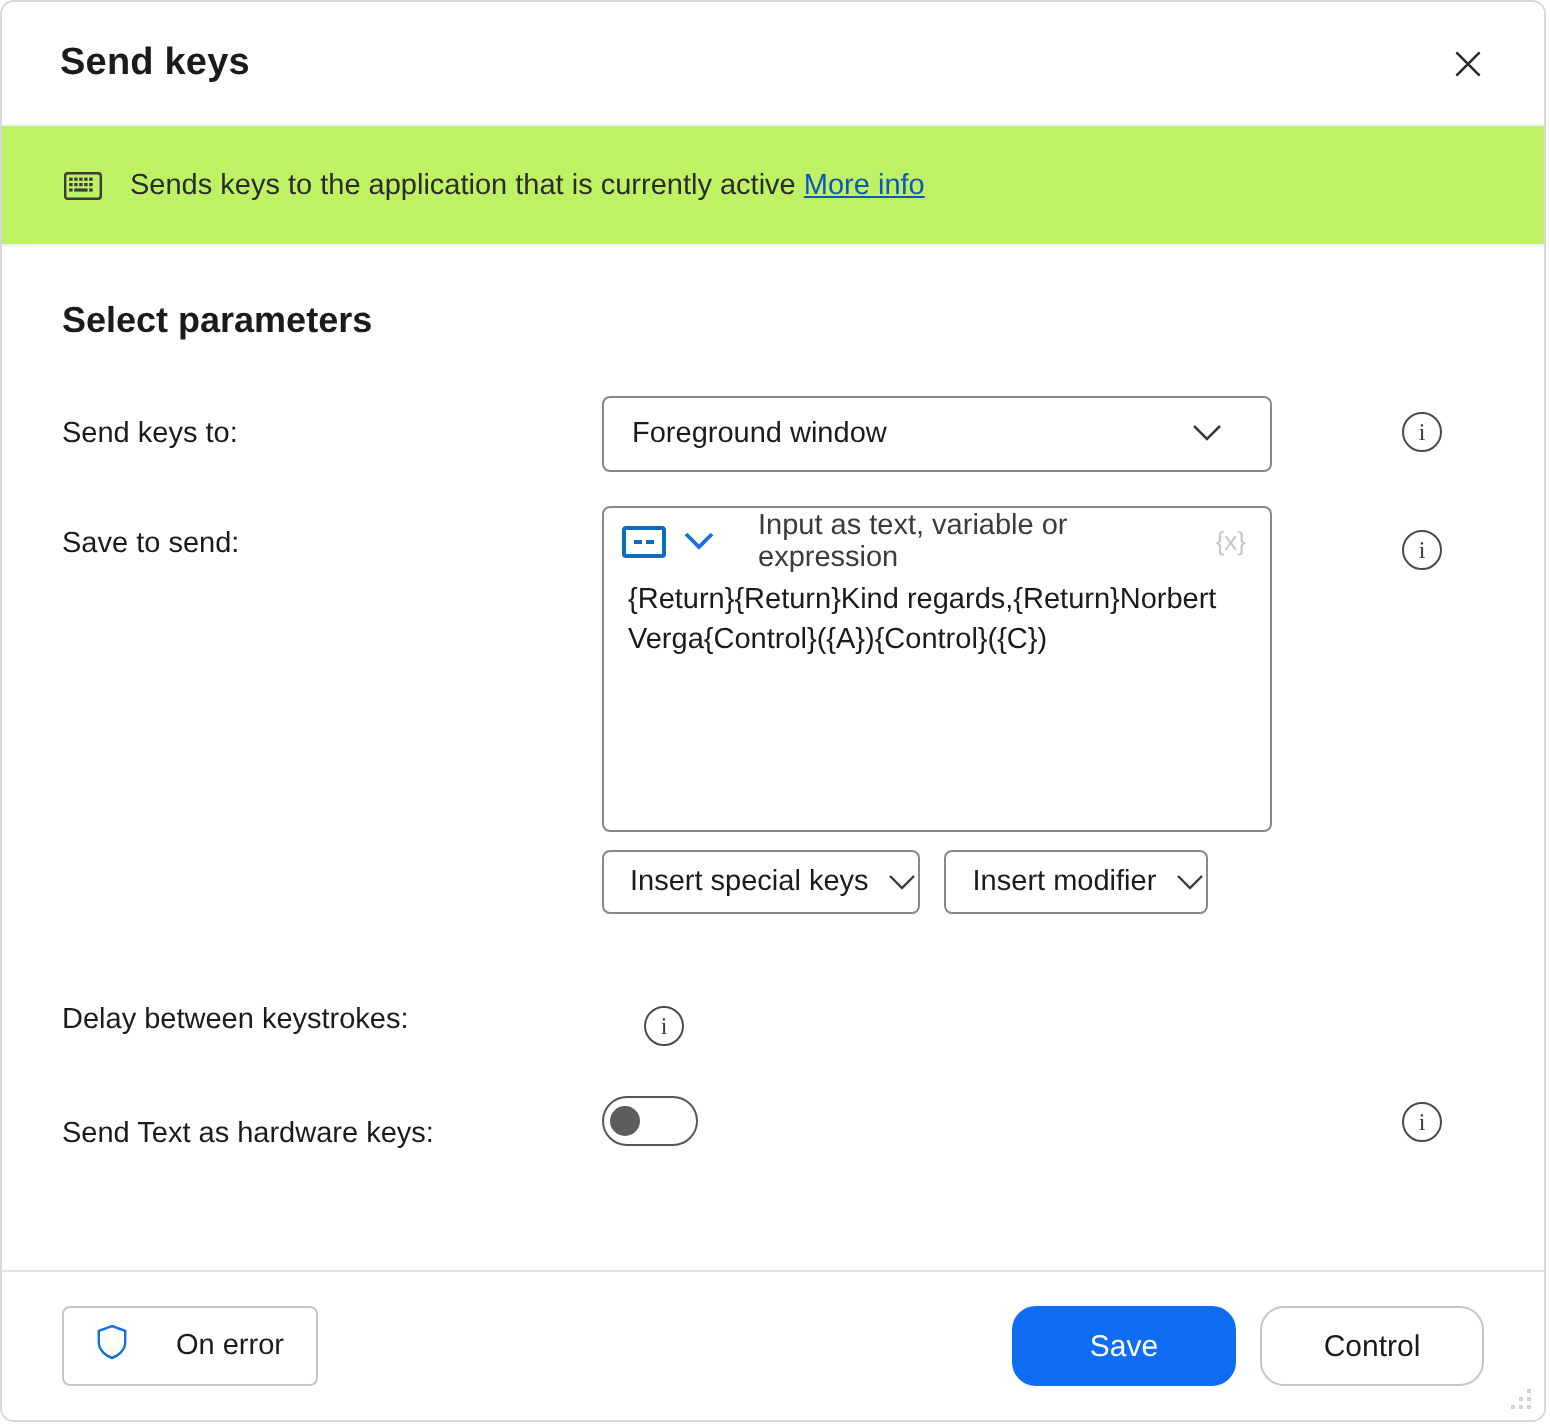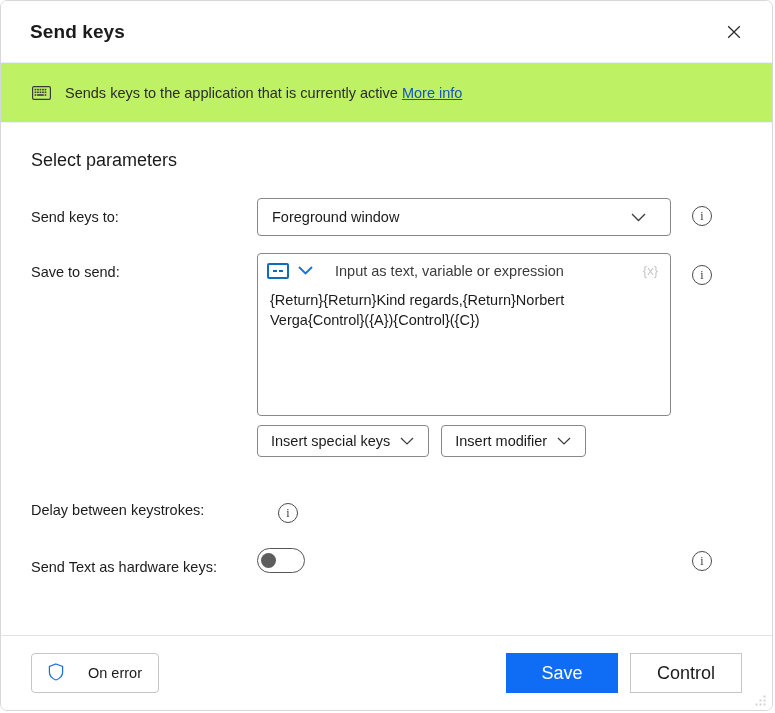--- a/index.html
+++ b/index.html
@@ -93,27 +93,28 @@
     flex: 1 1 auto;
     padding: 0 30px;
     box-sizing: border-box;
     position: relative;
   }
   .section-title {
     font-size: 18px;
     color: #1b1b1b;
     margin-top: 27px;
     margin-bottom: 0;
-    font-weight: normal;
+    font-weight: bold;
   }
 
   .row {
     display: flex;
     align-items: flex-start;
     margin-top: 19px;
+    gap: 44px;
   }
   .row-label {
     width: 226px;
     flex: 0 0 226px;
     font-size: 14.5px;
     color: #1b1b1b;
     line-height: 22px;
     padding-top: 8px;
     box-sizing: border-box;
   }
@@ -219,21 +220,21 @@
     gap: 12px;
     margin-top: 9px;
   }
   .insert-btn {
     height: 32px;
     border: 1px solid #8a8886;
     border-radius: 4px;
     background: #ffffff;
     display: inline-flex;
     align-items: center;
-    padding: 0 14px 0 13px;
+    padding: 0 1px 0 13px;
     font-size: 14.5px;
     color: #1b1b1b;
     cursor: pointer;
     box-sizing: border-box;
   }
   .insert-btn .chev { margin-left: 10px; display: flex; align-items: center; }
 
   .spinbox {
     height: 38px;
     border: 1px solid #8a8886;
@@ -322,22 +323,22 @@
     padding: 0 16px;
     font-size: 14.5px;
     color: #1b1b1b;
     cursor: pointer;
     box-sizing: border-box;
   }
   .footer-spacer { flex: 1 1 auto; }
   .btn {
     height: 40px;
     min-width: 112px;
-    border-radius: 0;
-    font-size: 18px;
+    border-radius: 12px;
+    font-size: 15px;
     display: inline-flex;
     align-items: center;
     justify-content: center;
     cursor: pointer;
     box-sizing: border-box;
     padding: 12px 16px;
   }
   .btn-primary {
     background: #0f6cf5;
     border: 1px solid #0f6cf5;

